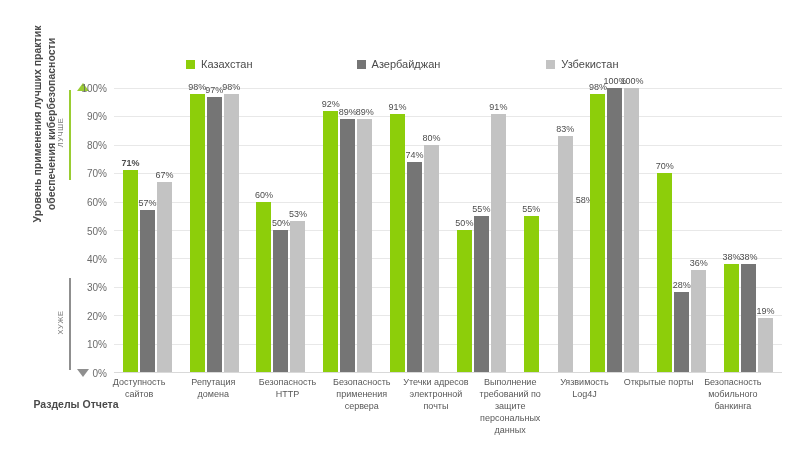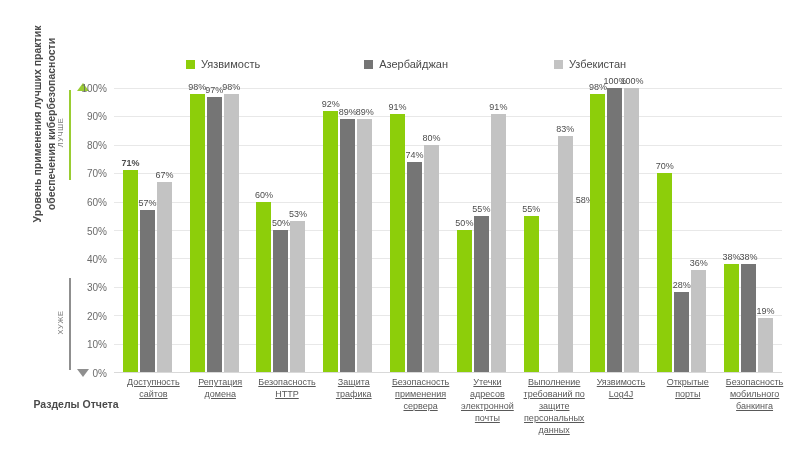--- a/index.html
+++ b/index.html
@@ -156,25 +156,24 @@
     transform: translateX(-50%);
     margin-bottom: 2px;
     font-size: 9px;
     color: #4d4d4d;
     white-space: nowrap;
   }
 
   
   .cats {
     position: absolute;
-    left: 120px;
+    left: 102px;
     top: 376px;
     width: 668px;
     display: flex;
-    text-decoration: underline;
   }
   .cat {
     flex: 1 1 0;
     text-align: center;
     font-size: 9px;
     line-height: 12px;
     color: #595959;
     padding: 0 2px;
     box-sizing: border-box;
   }
@@ -192,21 +191,21 @@
   }
 </style>
 </head>
 <body>
 
 <div id="chart-root">
 
   <div class="legend">
     <div class="legend-item i0">
       <span class="legend-swatch" style="background: rgb(141, 206, 10);"></span>
-      <span>Уязвимость</span>
+      <span>Казахстан</span>
     </div>
     <div class="legend-item i1">
       <span class="legend-swatch" style="background: rgb(117, 117, 117);"></span>
       <span>Азербайджан</span>
     </div>
     <div class="legend-item i2">
       <span class="legend-swatch" style="background: rgb(195, 195, 195);"></span>
       <span>Узбекистан</span>
     </div>
   </div>
@@ -431,21 +430,20 @@
             </div>
           </div>
         </div>
       </div>
   </div>
 
   <div class="cats" id="cats">
       <div class="cat">Доступность сайтов</div>
       <div class="cat">Репутация домена</div>
       <div class="cat">Безопасность HTTP</div>
-      <div class="cat">Защита трафика</div>
       <div class="cat">Безопасность применения сервера</div>
       <div class="cat">Утечки адресов электронной почты</div>
       <div class="cat">Выполнение требований по защите персональных данных</div>
       <div class="cat">Уязвимость Log4J</div>
       <div class="cat">Открытые порты</div>
       <div class="cat">Безопасность мобильного банкинга</div>
     </div>
 
   <div class="xtitle">Разделы Отчета</div>
 

